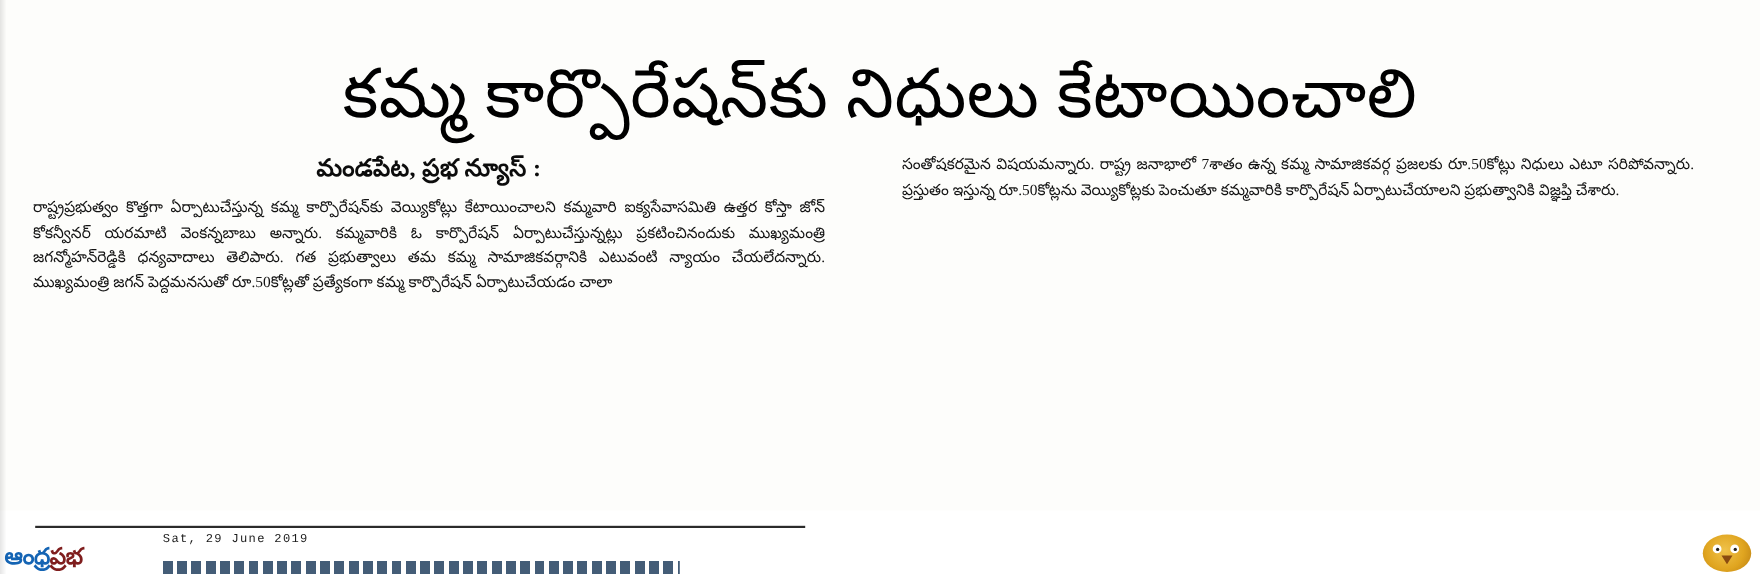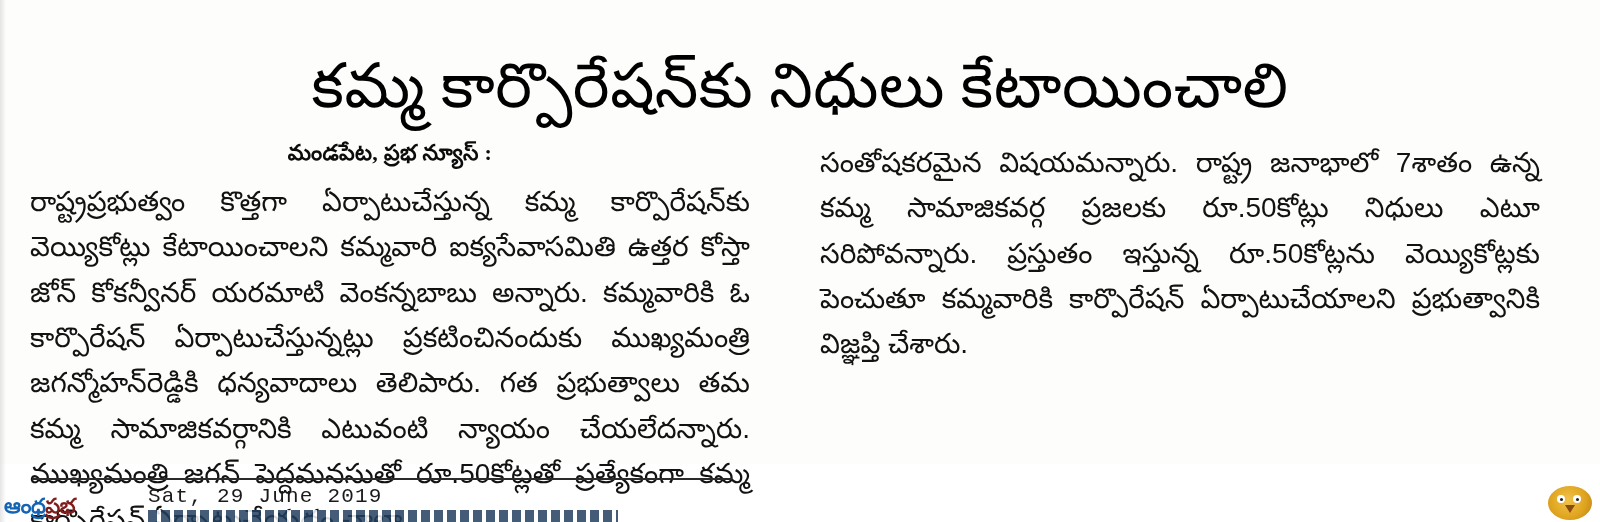--- a/index.html
+++ b/index.html
@@ -48,22 +48,22 @@
   .dateline {
     text-align: center;
     font-family: "Liberation Serif", serif;
     font-size: 22px;
     font-weight: 700;
     color: #0c0c0c;
     margin: 0 0 8px 0;
     letter-spacing: 0.3px;
   }
   .body-text {
-    font-family: Liberation Sans, sans-serif;
-    font-size: 28px;
+    font-family: Liberation Serif, serif;
+    font-size: 14px;
     line-height: 1.62;
     color: #121212;
     text-align: justify;
     text-justify: inter-word;
   }
   .body-text p {
     margin: 0 0 2px 0;
   }
   .indent {
     text-indent: 18px;
@@ -81,21 +81,21 @@
     left: 0;
     top: 484px;
     width: 1600px;
     height: 38px;
   }
   .footer-date {
     position: absolute;
     left: 148px;
     top: 1px;
     font-family: "Liberation Mono", monospace;
-    font-size: 21px;
+    font-size: 11px;
     letter-spacing: 1.2px;
     color: #1a1a1a;
   }
   .masthead {
     position: absolute;
     left: 4px;
     top: 6px;
     width: 136px;
     height: 32px;
     font-family: "Liberation Serif", serif;

